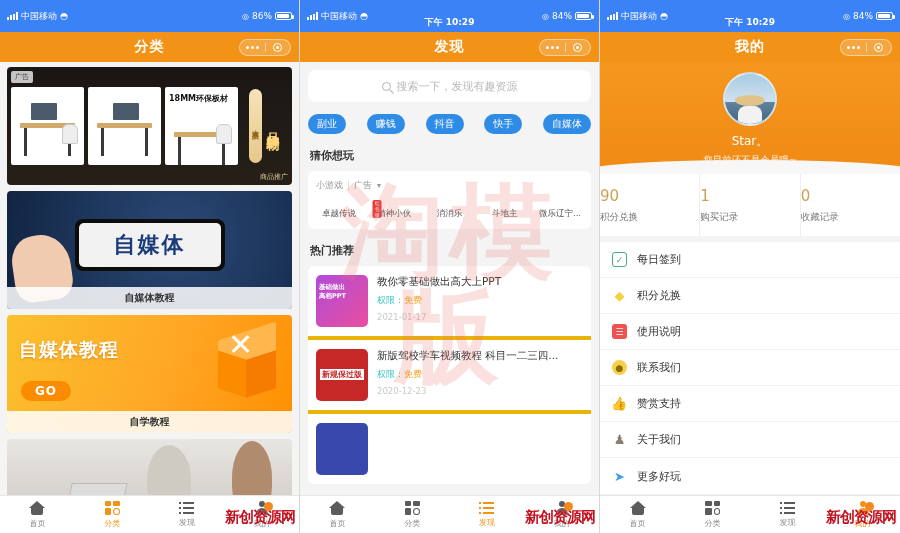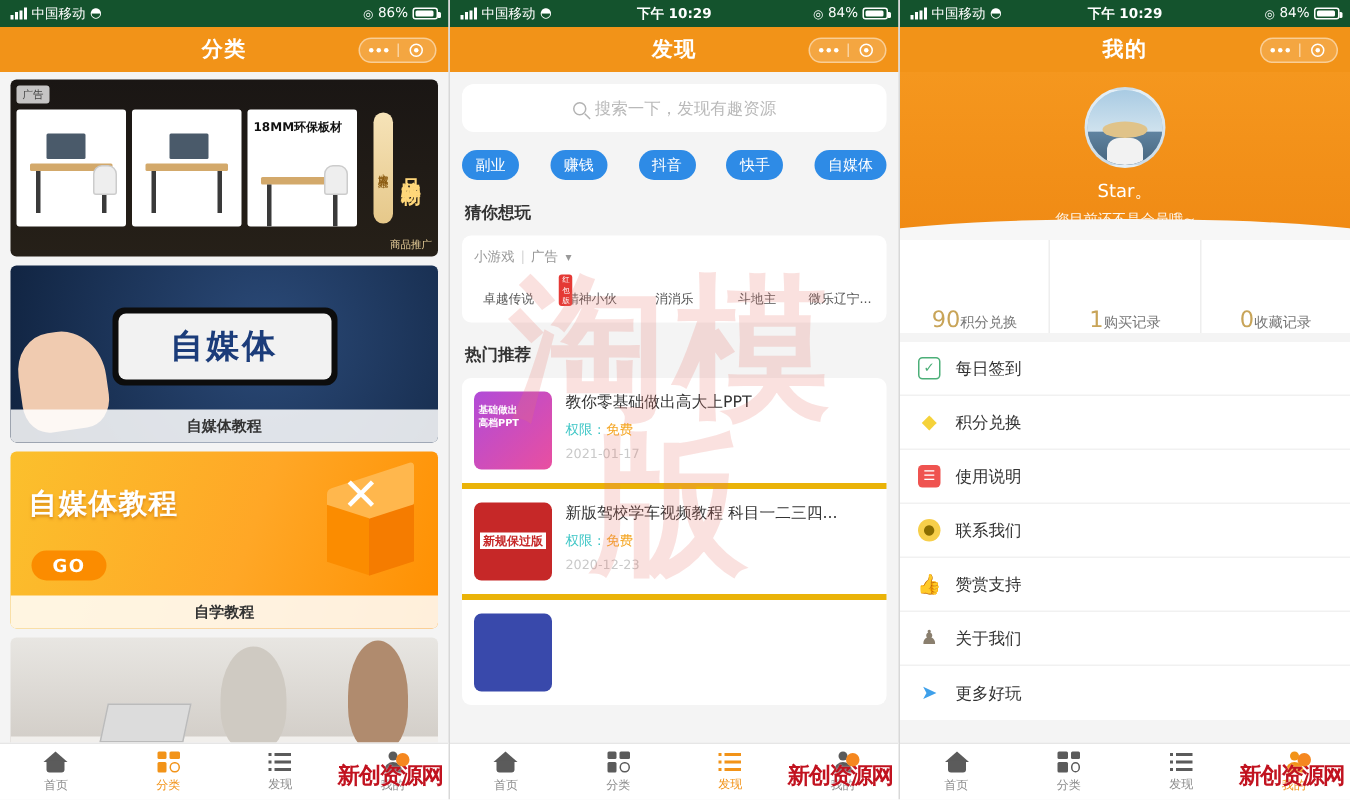--- a/index.html
+++ b/index.html
@@ -4,22 +4,22 @@
 <style>
   * { margin:0; padding:0; box-sizing:border-box; }
   html,body { width:900px; height:533px; overflow:hidden; background:#fff;
     font-family:"DejaVu Sans","Liberation Sans",sans-serif; }
   .stage { position:relative; width:900px; height:533px; display:flex; }
   .panel { position:relative; width:300px; height:533px; overflow:hidden;
     background:#f4f4f4; border-right:1px solid #d8d8d8; }
   .panel:last-child { border-right:none; }
 
   
-  .statusbar { height:18px; background:#14532d; color:#fff; display:flex;
-    align-items:center; padding:0 7px; font-size:9px; position:relative; z-index:5;}
+  .statusbar { height:18px; background:#3b82f6; color:#fff; display:flex;
+    padding:16px 7px; font-size:9px; position:relative; z-index:5;}
   .sb-left { display:flex; align-items:center; gap:3px; }
   .sb-center { position:absolute; left:0; right:0; text-align:center; font-size:9px; font-weight:bold;}
   .sb-right { margin-left:auto; display:flex; align-items:center; gap:3px; position:relative; z-index:2;}
   .bars { display:flex; align-items:flex-end; gap:1px; height:8px;}
   .bars i { display:block; width:2px; background:#fff; }
   .bars i:nth-child(1){height:3px}.bars i:nth-child(2){height:5px}
   .bars i:nth-child(3){height:6.5px}.bars i:nth-child(4){height:8px}
   .wifi { font-size:9px; }
   .batt { width:17px; height:8px; border:1px solid #fff; border-radius:2px; position:relative;}
   .batt:after{content:"";position:absolute;right:-3px;top:2px;width:2px;height:4px;background:#fff;border-radius:0 1px 1px 0;}
@@ -152,21 +152,21 @@
   .avatar { width:54px; height:54px; border-radius:50%; border:2px solid rgba(255,255,255,.6);
     overflow:hidden; position:relative; background:linear-gradient(180deg,#bcd7ea,#7ea7c4);}
   .avatar .sky{position:absolute;inset:0;background:linear-gradient(180deg,#a9cbe3 0%,#cfe2ee 55%,#5f83a0 56%,#46647c 100%);}
   .avatar .hat{position:absolute;left:50%;top:42%;transform:translateX(-50%);width:30px;height:11px;
     background:#e0c389;border-radius:50%;}
   .avatar .body{position:absolute;left:50%;bottom:0;transform:translateX(-50%);width:24px;height:18px;
     background:#f2f2f2;border-radius:8px 8px 0 0;}
   .mine-name { color:#fff; font-size:12px; margin-top:7px; }
   .mine-sub { color:rgba(255,255,255,.92); font-size:9.5px; margin-top:4px;}
   .stats { background:#fff; display:flex; height:62px; position:relative; z-index:2; }
-  .stat { flex:1; display:flex; flex-direction:row; align-items:flex-end; justify-content:center;
+  .stat { flex:1; display:flex; flex-direction:column; align-items:flex-start; justify-content:center;
     border-right:1px solid #eee;}
   .stat:last-child{border-right:none;}
   .stat .v { font-size:15px; color:#c8a458; }
   .stat .k { font-size:9.5px; color:#777; margin-top:6px;}
   .menu { background:#fff; margin-top:6px; }
   .mrow { display:flex; align-items:center; gap:10px; height:36px; padding:0 12px;
     border-bottom:1px solid #f1f1f1; font-size:11px; color:#333;}
   .mrow:last-child{border-bottom:none;}
   .mic { width:15px; height:15px; border-radius:3px; flex:none; display:flex;
     align-items:center; justify-content:center; font-size:9px; color:#fff;}

